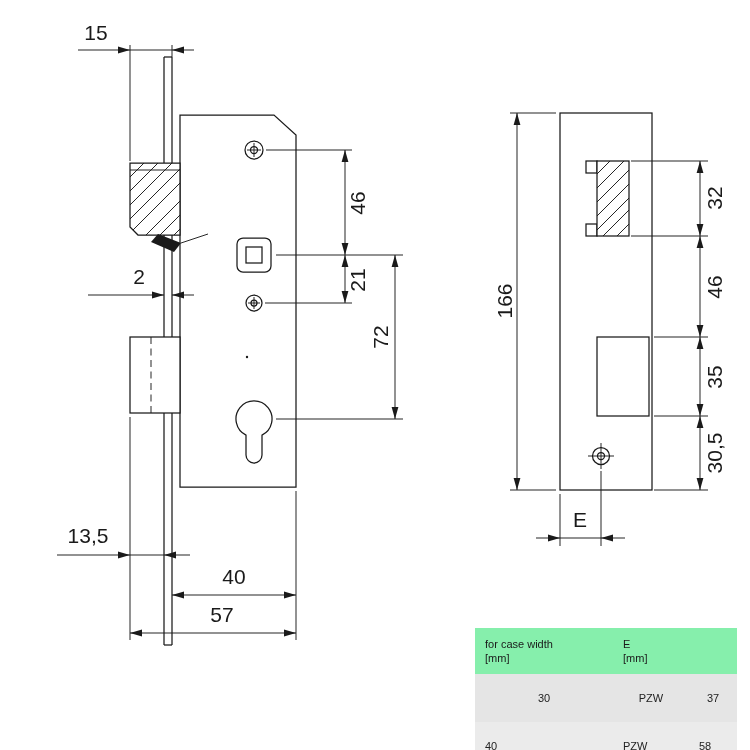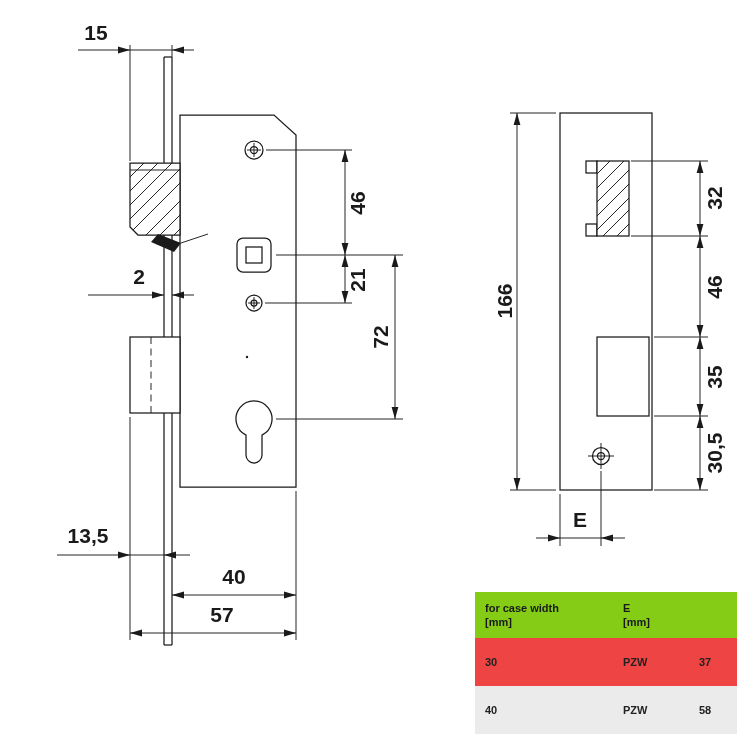--- a/index.html
+++ b/index.html
@@ -1,37 +1,37 @@
 <!DOCTYPE html>
 <html><head>
 <meta charset="utf-8">
 <style>
   * { margin:0; padding:0; box-sizing:border-box; }
   html,body { width:750px; height:750px; background:#ffffff; }
   .canvas { position:relative; width:750px; height:750px; background:#ffffff; overflow:hidden;
-            font-family:"Liberation Sans", sans-serif;font-weight:bold; }
+            font-family:"Liberation Sans", sans-serif; }
   svg.drawing { position:absolute; left:0; top:0; }
 
   
   .sg   { stroke:#1a1a1a; fill:none; stroke-width:1.25; stroke-linecap:butt; }
   .dims { stroke:#1a1a1a; fill:none; stroke-width:0.95; }
   .thin { stroke-width:0.95; }
   .white { fill:#ffffff; }
   .solid { fill:#1a1a1a; stroke:none; }
   .dashed { stroke-dasharray:7 4.5; }
   text.dim { font-family:"Liberation Sans", sans-serif; font-size:21px; fill:#1a1a1a; stroke:none; }
 
   
   .spec-table { position:absolute; left:475px; top:592px; width:262px; font-size:11px; color:#222222; }
   .thead, .trow { display:grid; grid-template-columns:138px 76px 1fr; }
-  .thead { background:#84cc16; min-height:46px; }
+  .thead { background:#86efac; min-height:46px;margin-top:36px; }
   .th { padding:9px 10px 6px 10px; line-height:1.3; color:#1a1a1a; }
   .trow { min-height:48px; align-items:center; }
   .td { padding:0 10px; }
-  .row-a { background:#ef4444; }
+  .row-a { background:#e5e5e5;text-align:center; }
   .row-b { background:#ebebeb; }
 </style>
 </head>
 <body>
 
 <div class="canvas">
 
 <svg class="drawing" width="750" height="750" viewBox="0 0 750 750">
   <defs>
     <marker id="arr" viewBox="0 0 13 8" refX="12.5" refY="4" markerWidth="13" markerHeight="8" orient="auto-start-reverse" markerUnits="userSpaceOnUse">

